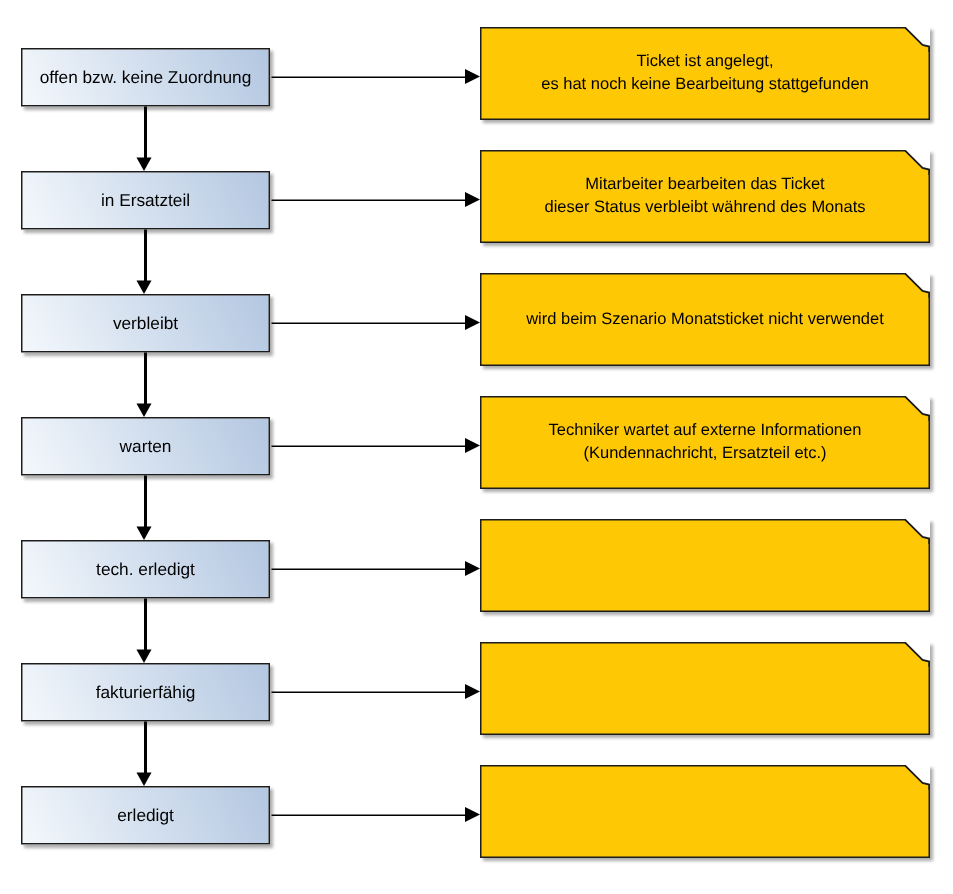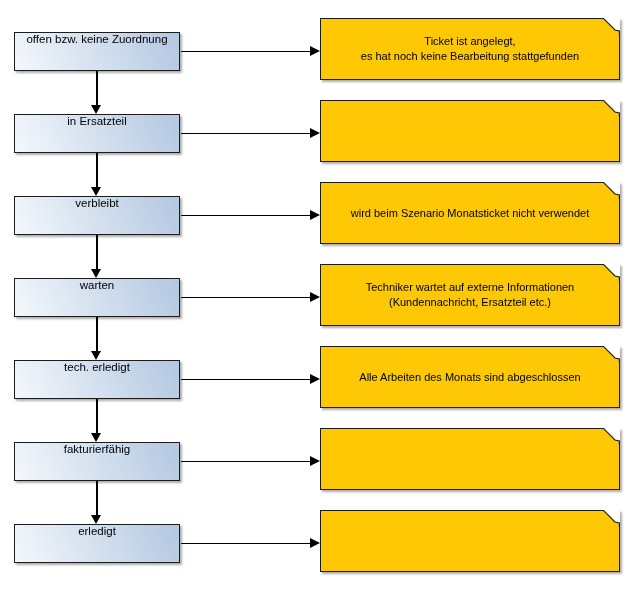--- a/index.html
+++ b/index.html
@@ -35,21 +35,21 @@
   .status-box{
     position:absolute;
     left:14px;
     top:0;
     width:166px;
     height:39px;
     border:1px solid var(--border);
     background:linear-gradient(65deg,var(--status-fill-light) 0%,var(--status-fill-dark) 100%);
     box-shadow:2px 2px 2px var(--shadow);
     display:flex;
-    align-items:flex-start;
+    align-items:center;
     justify-content:center;
   }
   .status-label{
     font-size:11.5px;
     text-align:center;
     white-space:nowrap;
   }
   
   .h-arrow{
     position:absolute;
@@ -163,20 +163,22 @@
     <div class="h-arrow">
       <span class="h-line"></span>
       <span class="h-head"></span>
     </div>
     <div class="note-box">
       <svg class="fold" viewBox="0 0 17 17">
         <polygon class="fold-cut" points="0,0 17,0 17,17"></polygon>
         <polygon class="fold-body" points="12,12 16.5,13 16.5,17 12,17"></polygon>
         <path class="fold-line" d="M0,0 L12,12 L16.4,13 L16.4,17"></path>
       </svg>
+      <div class="note-text">Mitarbeiter bearbeiten das Ticket
+dieser Status verbleibt während des Monats</div>
     </div>
   </div>
 
   <div class="flow-row" style="top:196px">
     <div class="status-box">
       <span class="status-label">verbleibt</span>
     </div>
     <div class="h-arrow">
       <span class="h-line"></span>
       <span class="h-head"></span>
@@ -217,21 +219,20 @@
     <div class="h-arrow">
       <span class="h-line"></span>
       <span class="h-head"></span>
     </div>
     <div class="note-box">
       <svg class="fold" viewBox="0 0 17 17">
         <polygon class="fold-cut" points="0,0 17,0 17,17"></polygon>
         <polygon class="fold-body" points="12,12 16.5,13 16.5,17 12,17"></polygon>
         <path class="fold-line" d="M0,0 L12,12 L16.4,13 L16.4,17"></path>
       </svg>
-      <div class="note-text">Alle Arbeiten des Monats sind abgeschlossen</div>
     </div>
   </div>
 
   <div class="flow-row" style="top:442px">
     <div class="status-box">
       <span class="status-label">fakturierfähig</span>
     </div>
     <div class="h-arrow">
       <span class="h-line"></span>
       <span class="h-head"></span>

